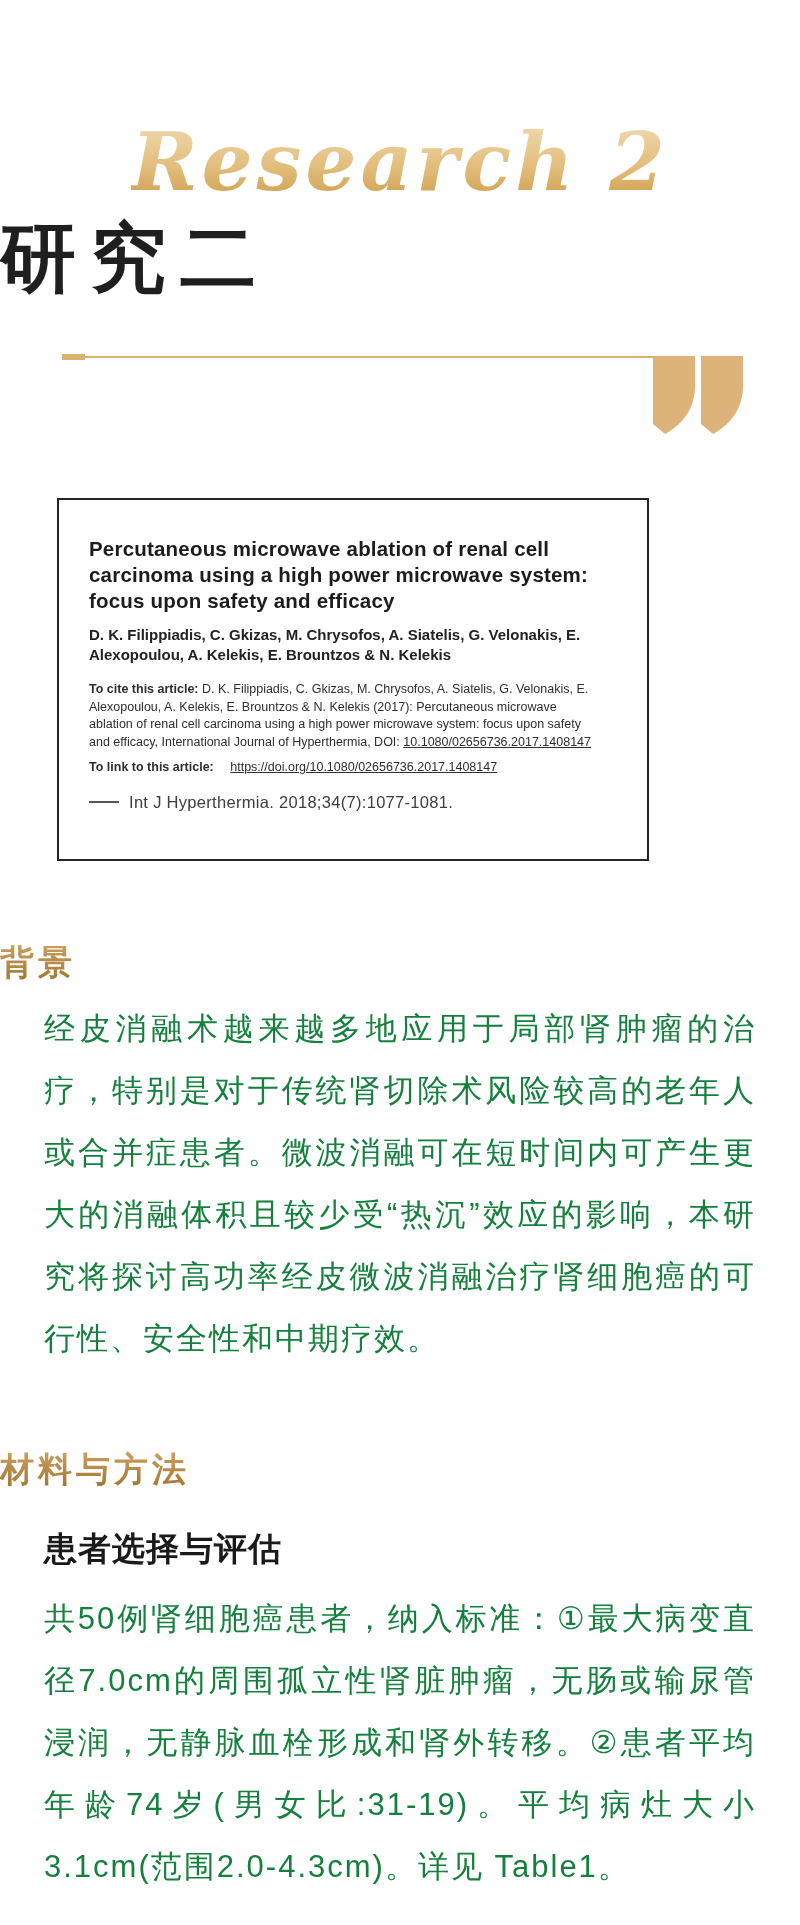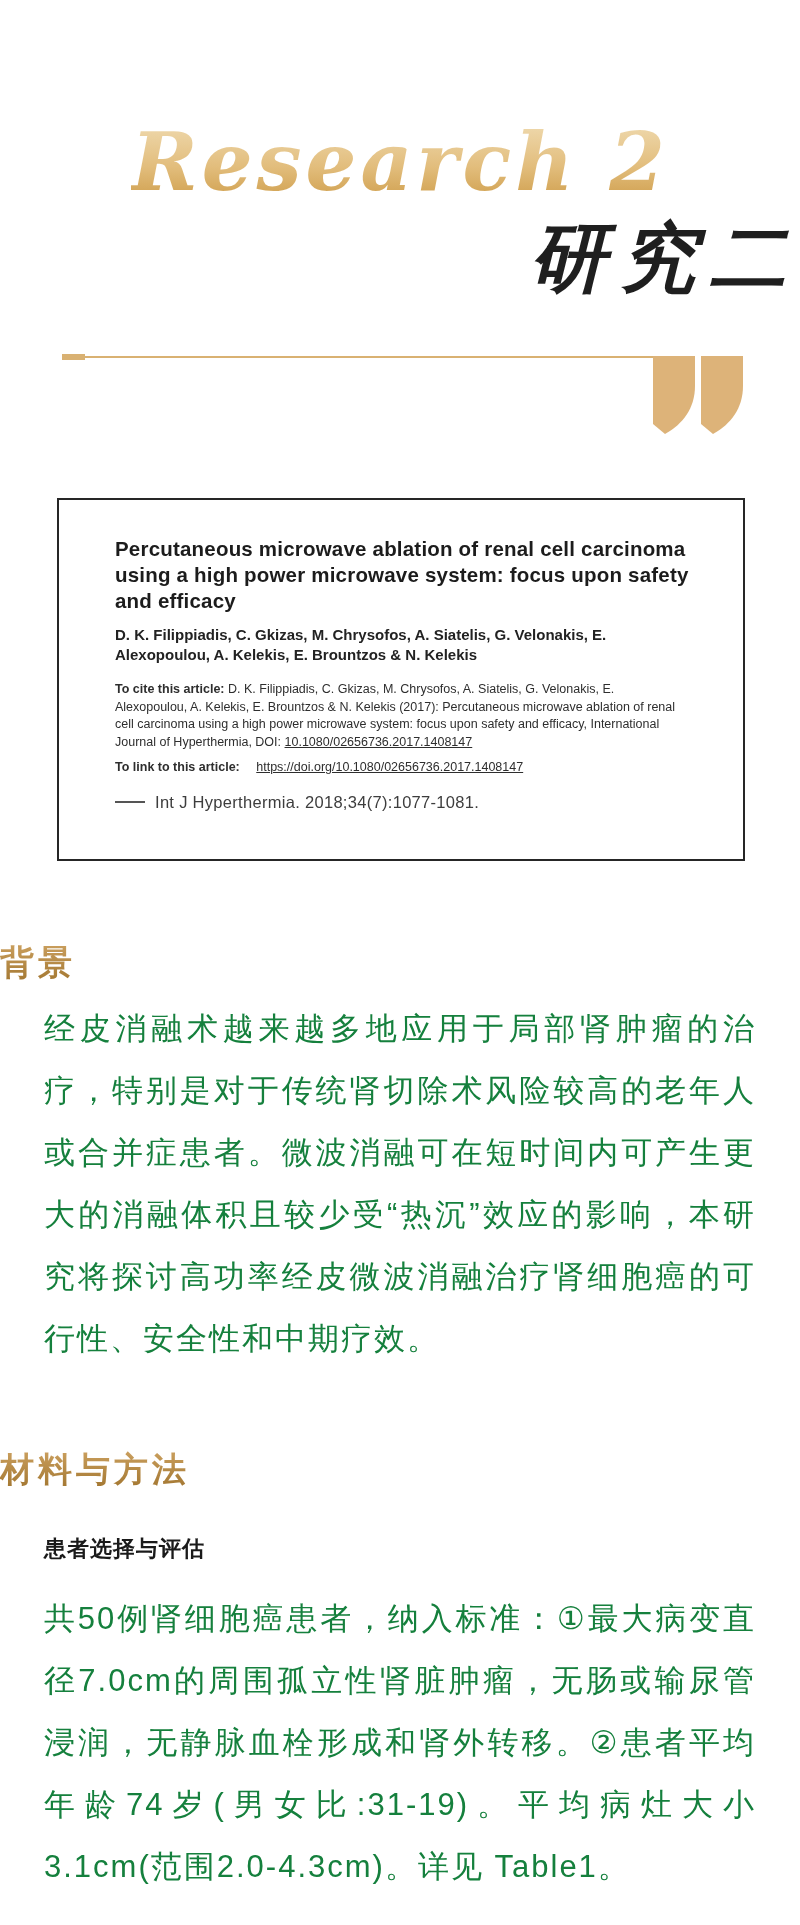--- a/index.html
+++ b/index.html
@@ -28,39 +28,38 @@
     background-clip: text;
     -webkit-text-fill-color: transparent;
   }
   .title-zh {
     font-family: "DejaVu Serif", "Liberation Serif", serif;
     font-weight: 700;
     font-size: 76px;
     line-height: 92px;
     letter-spacing: 14px;
     color: #1f1f1f;
-    text-align: right;
-    font-style: italic;
+    text-align: left;
   }
   .divider { position: relative; margin-top: 50px; height: 86px; }
   .divider-cap {
     position: absolute; left: 62px; top: 0;
     width: 23px; height: 6px; background: #d9b172;
   }
   .divider-line {
     position: absolute; left: 85px; top: 2px;
     width: 570px; height: 2px; background: #d9b172;
   }
   .quote { position: absolute; left: 653px; top: 2px; line-height: 0; }
   .card {
     margin: 58px 0 0 57px;
-    width: 688px;
+    width: 592px;
     height: 363px;
     border: 2px solid #262626;
-    padding: 36px 54px 10px 56px;
+    padding: 36px 54px 10px 30px;
     overflow: hidden;
     background: #fff;
   }
   .card-title {
     font-size: 20.5px;
     line-height: 1.28;
     font-weight: 700;
     color: #1c1c1c;
     letter-spacing: 0.2px;
   }
@@ -121,21 +120,21 @@
     margin: 14px 44px 0 44px;
     font-size: 31px;
     line-height: 62px;
     letter-spacing: 2px;
     color: #15803d;
     text-align: justify;
   }
   .body-text.second { margin-top: 16px; }
   .subhead {
     margin: 36px 44px 0 44px;
-    font-size: 22px;
+    font-size: 33px;
     line-height: 46px;
     font-weight: 700;
     color: #1a1a1a;
     letter-spacing: 1px;
   }
 </style>
 </head>
 <body>
 
 <div class="page">

